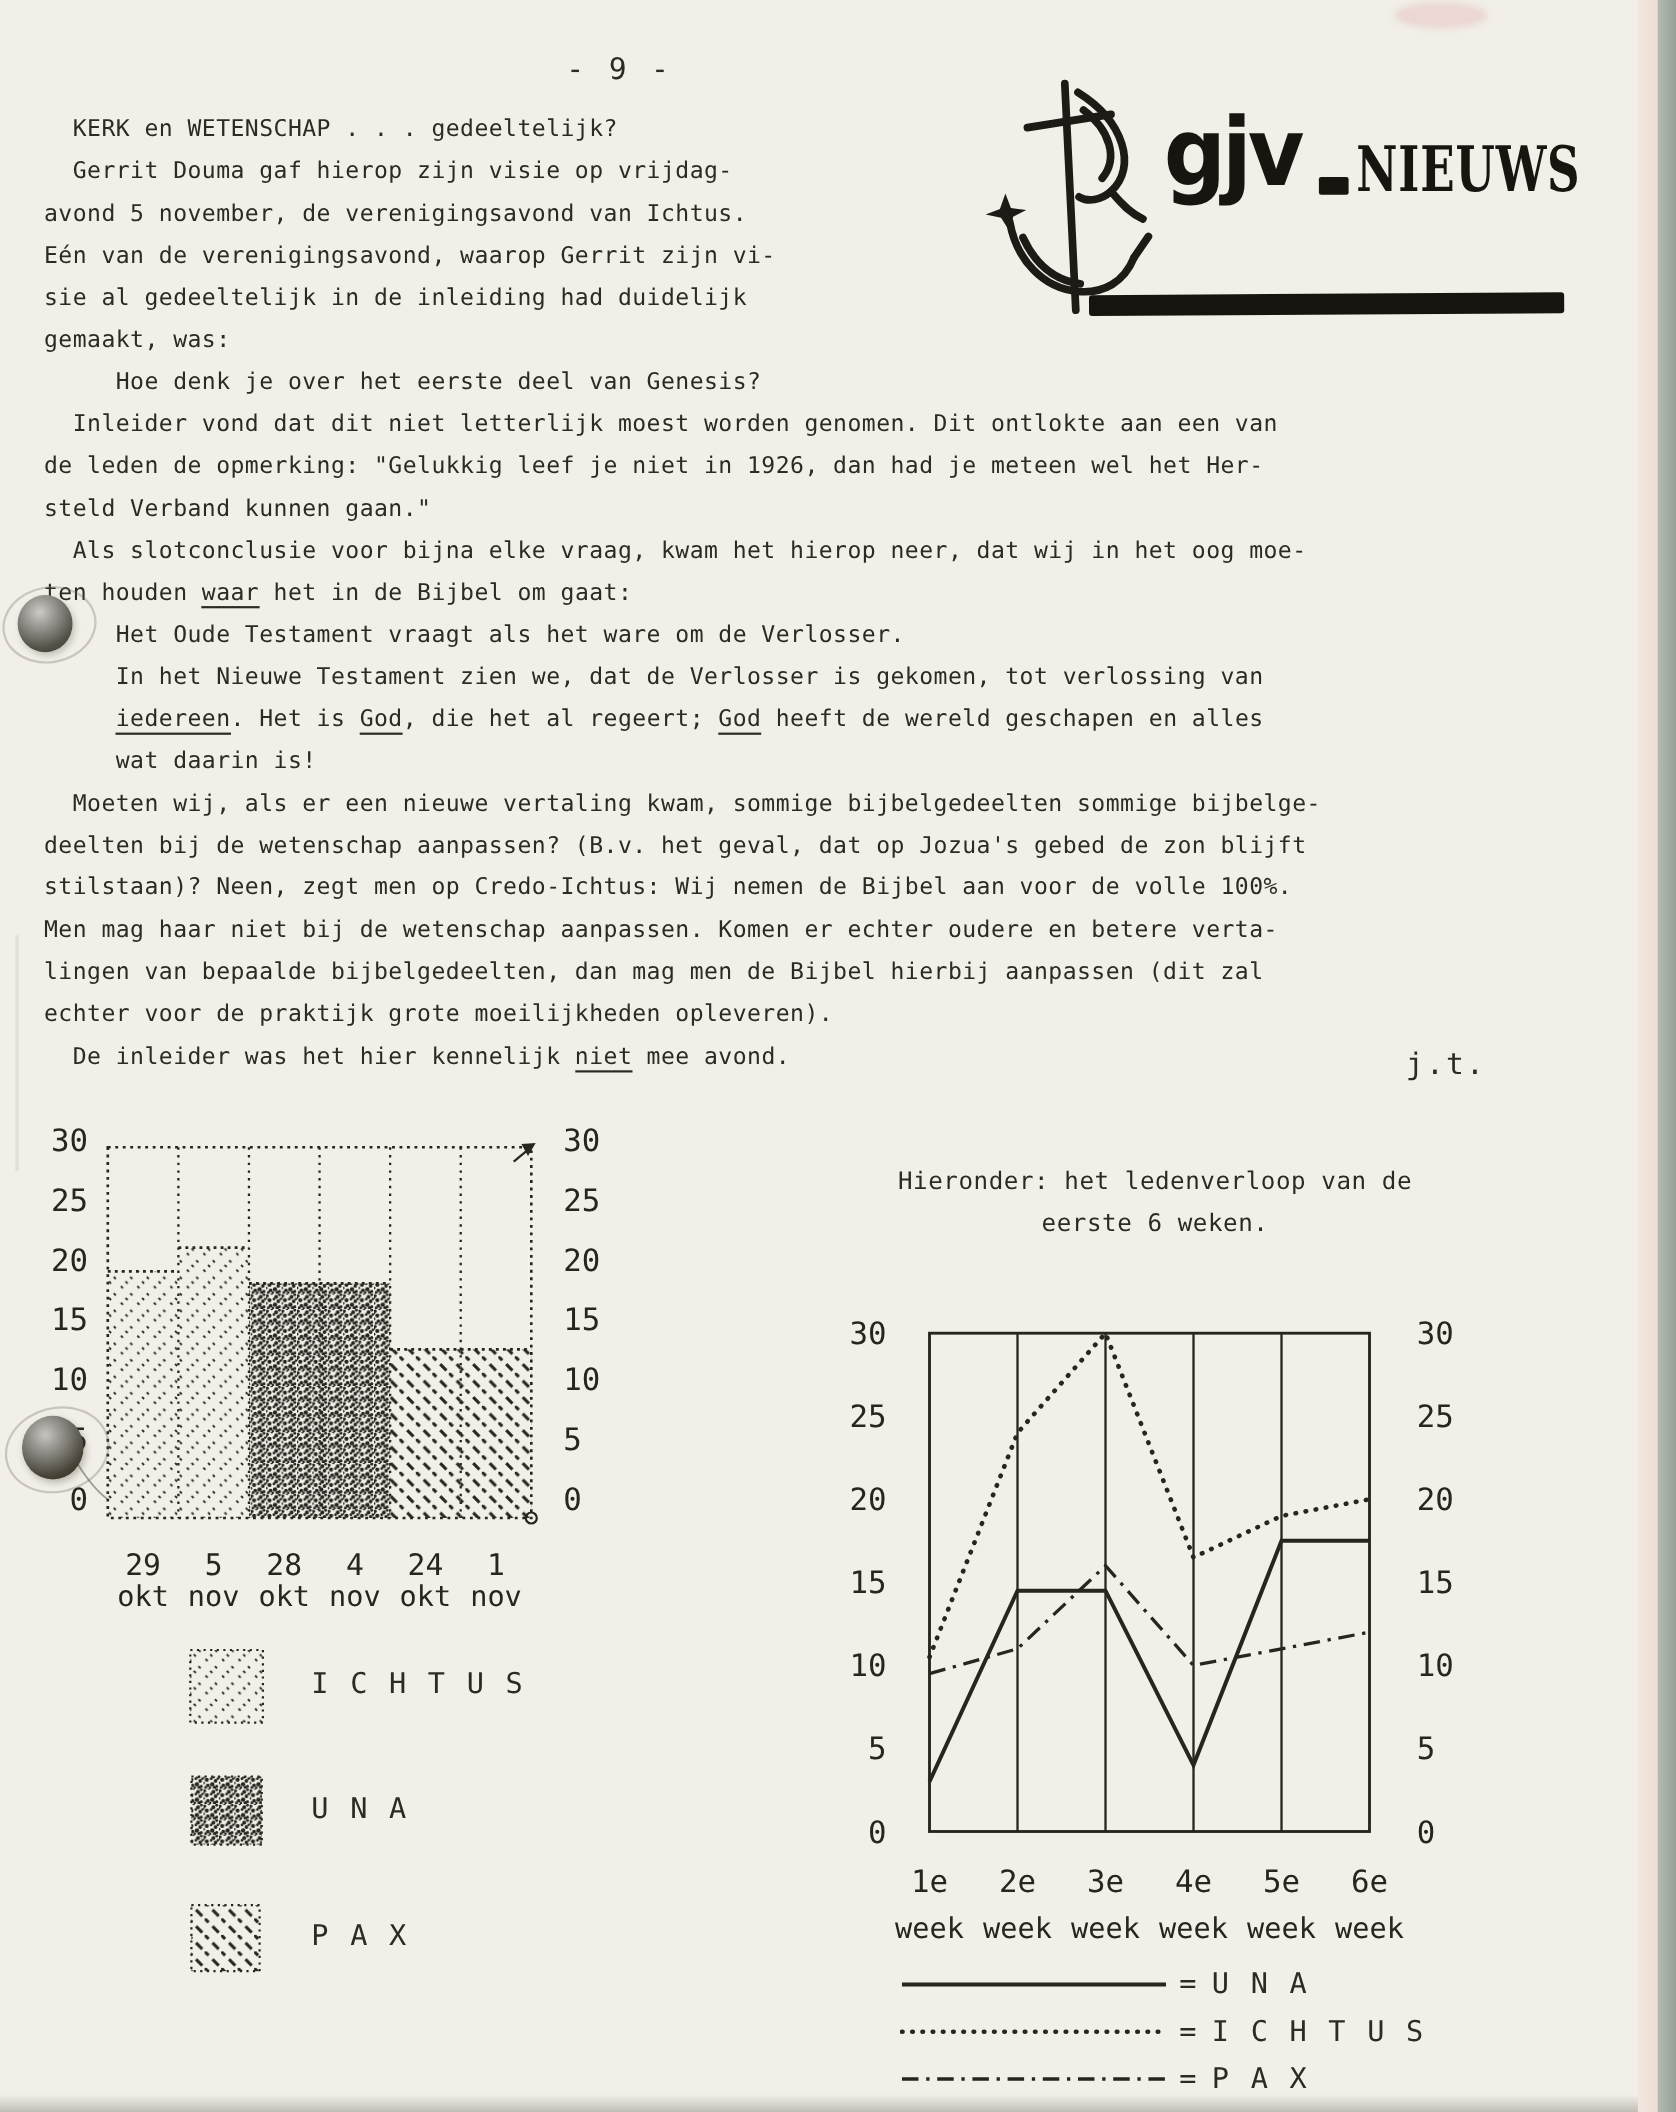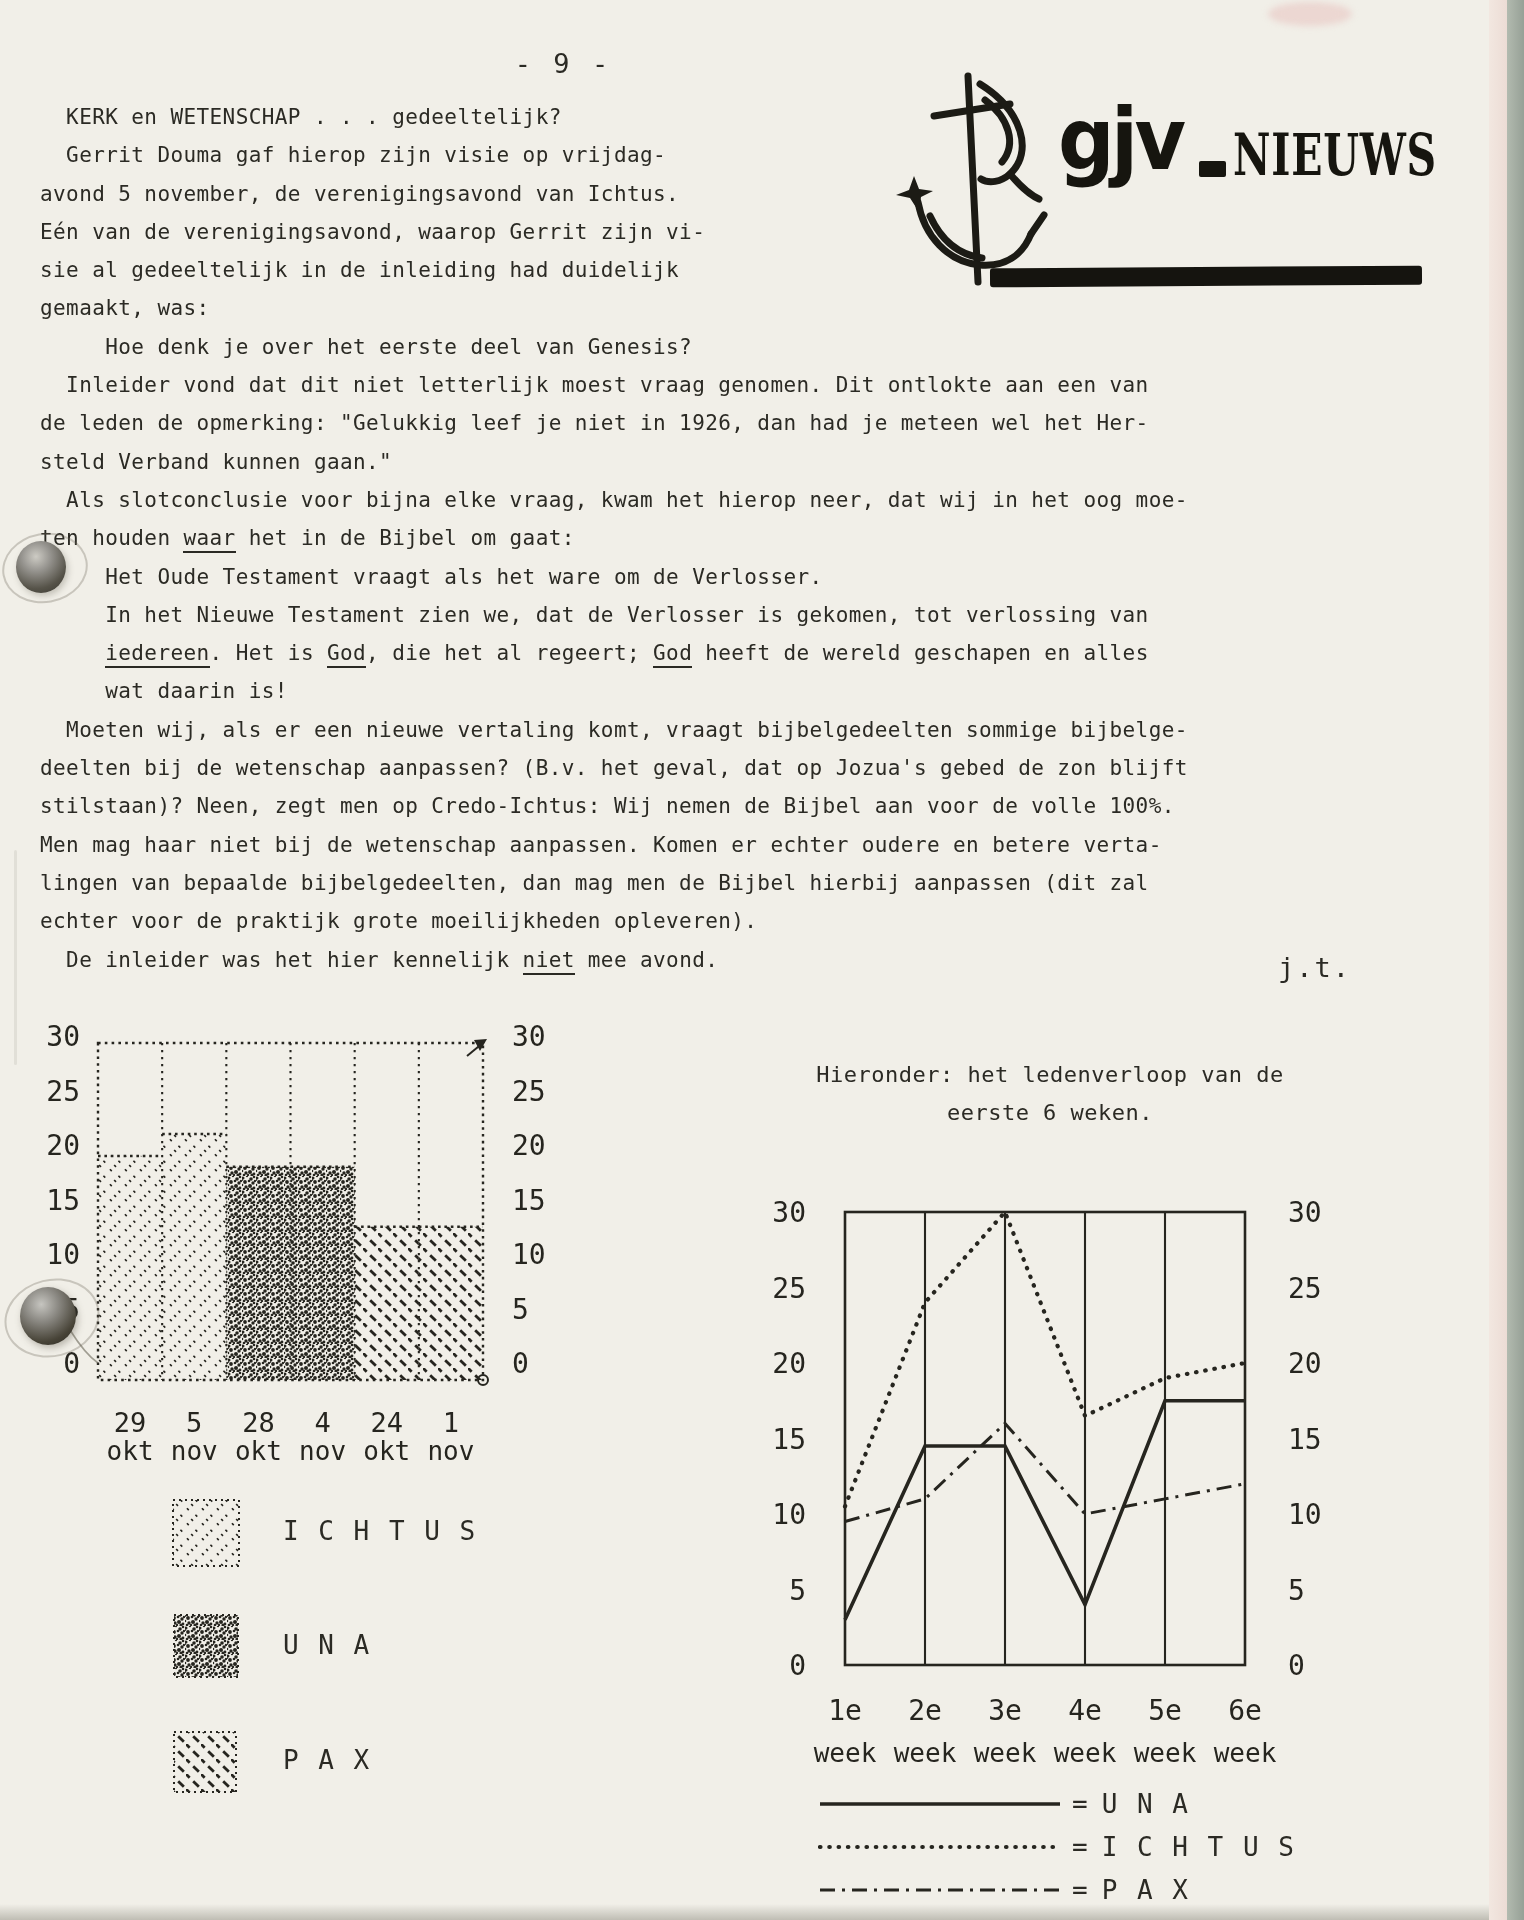--- a/index.html
+++ b/index.html
@@ -91,30 +91,30 @@
   <div class="logo-bar"></div>
 
   <div class="article">
       <div class="line"><span>  KERK en WETENSCHAP . . . gedeeltelijk?</span></div>
       <div class="line"><span>  Gerrit Douma gaf hierop zijn visie op vrijdag-</span></div>
       <div class="line"><span>avond 5 november, de verenigingsavond van Ichtus.</span></div>
       <div class="line"><span>Eén van de verenigingsavond, waarop Gerrit zijn vi-</span></div>
       <div class="line"><span>sie al gedeeltelijk in de inleiding had duidelijk</span></div>
       <div class="line"><span>gemaakt, was:</span></div>
       <div class="line"><span>     Hoe denk je over het eerste deel van Genesis?</span></div>
-      <div class="line"><span>  Inleider vond dat dit niet letterlijk moest vraag genomen. Dit ontlokte aan een van</span></div>
+      <div class="line"><span>  Inleider vond dat dit niet letterlijk moest worden genomen. Dit ontlokte aan een van</span></div>
       <div class="line"><span>de leden de opmerking: "Gelukkig leef je niet in 1926, dan had je meteen wel het Her-</span></div>
       <div class="line"><span>steld Verband kunnen gaan."</span></div>
       <div class="line"><span>  Als slotconclusie voor bijna elke vraag, kwam het hierop neer, dat wij in het oog moe-</span></div>
       <div class="line"><span>ten houden </span><span class="u">waar</span><span> het in de Bijbel om gaat:</span></div>
       <div class="line"><span>     Het Oude Testament vraagt als het ware om de Verlosser.</span></div>
       <div class="line"><span>     In het Nieuwe Testament zien we, dat de Verlosser is gekomen, tot verlossing van</span></div>
       <div class="line"><span>     </span><span class="u">iedereen</span><span>. Het is </span><span class="u">God</span><span>, die het al regeert; </span><span class="u">God</span><span> heeft de wereld geschapen en alles</span></div>
       <div class="line"><span>     wat daarin is!</span></div>
-      <div class="line"><span>  Moeten wij, als er een nieuwe vertaling komt, vraagt bijbelgedeelten sommige bijbelge-</span></div>
+      <div class="line"><span>  Moeten wij, als er een nieuwe vertaling kwam, sommige bijbelgedeelten sommige bijbelge-</span></div>
       <div class="line"><span>deelten bij de wetenschap aanpassen? (B.v. het geval, dat op Jozua's gebed de zon blijft</span></div>
       <div class="line"><span>stilstaan)? Neen, zegt men op Credo-Ichtus: Wij nemen de Bijbel aan voor de volle 100%.</span></div>
       <div class="line"><span>Men mag haar niet bij de wetenschap aanpassen. Komen er echter oudere en betere verta-</span></div>
       <div class="line"><span>lingen van bepaalde bijbelgedeelten, dan mag men de Bijbel hierbij aanpassen (dit zal</span></div>
       <div class="line"><span>echter voor de praktijk grote moeilijkheden opleveren).</span></div>
       <div class="line"><span>  De inleider was het hier kennelijk </span><span class="u">niet</span><span> mee avond.</span></div>
     </div>
 
   <div class="signature">j.t.</div>
 

